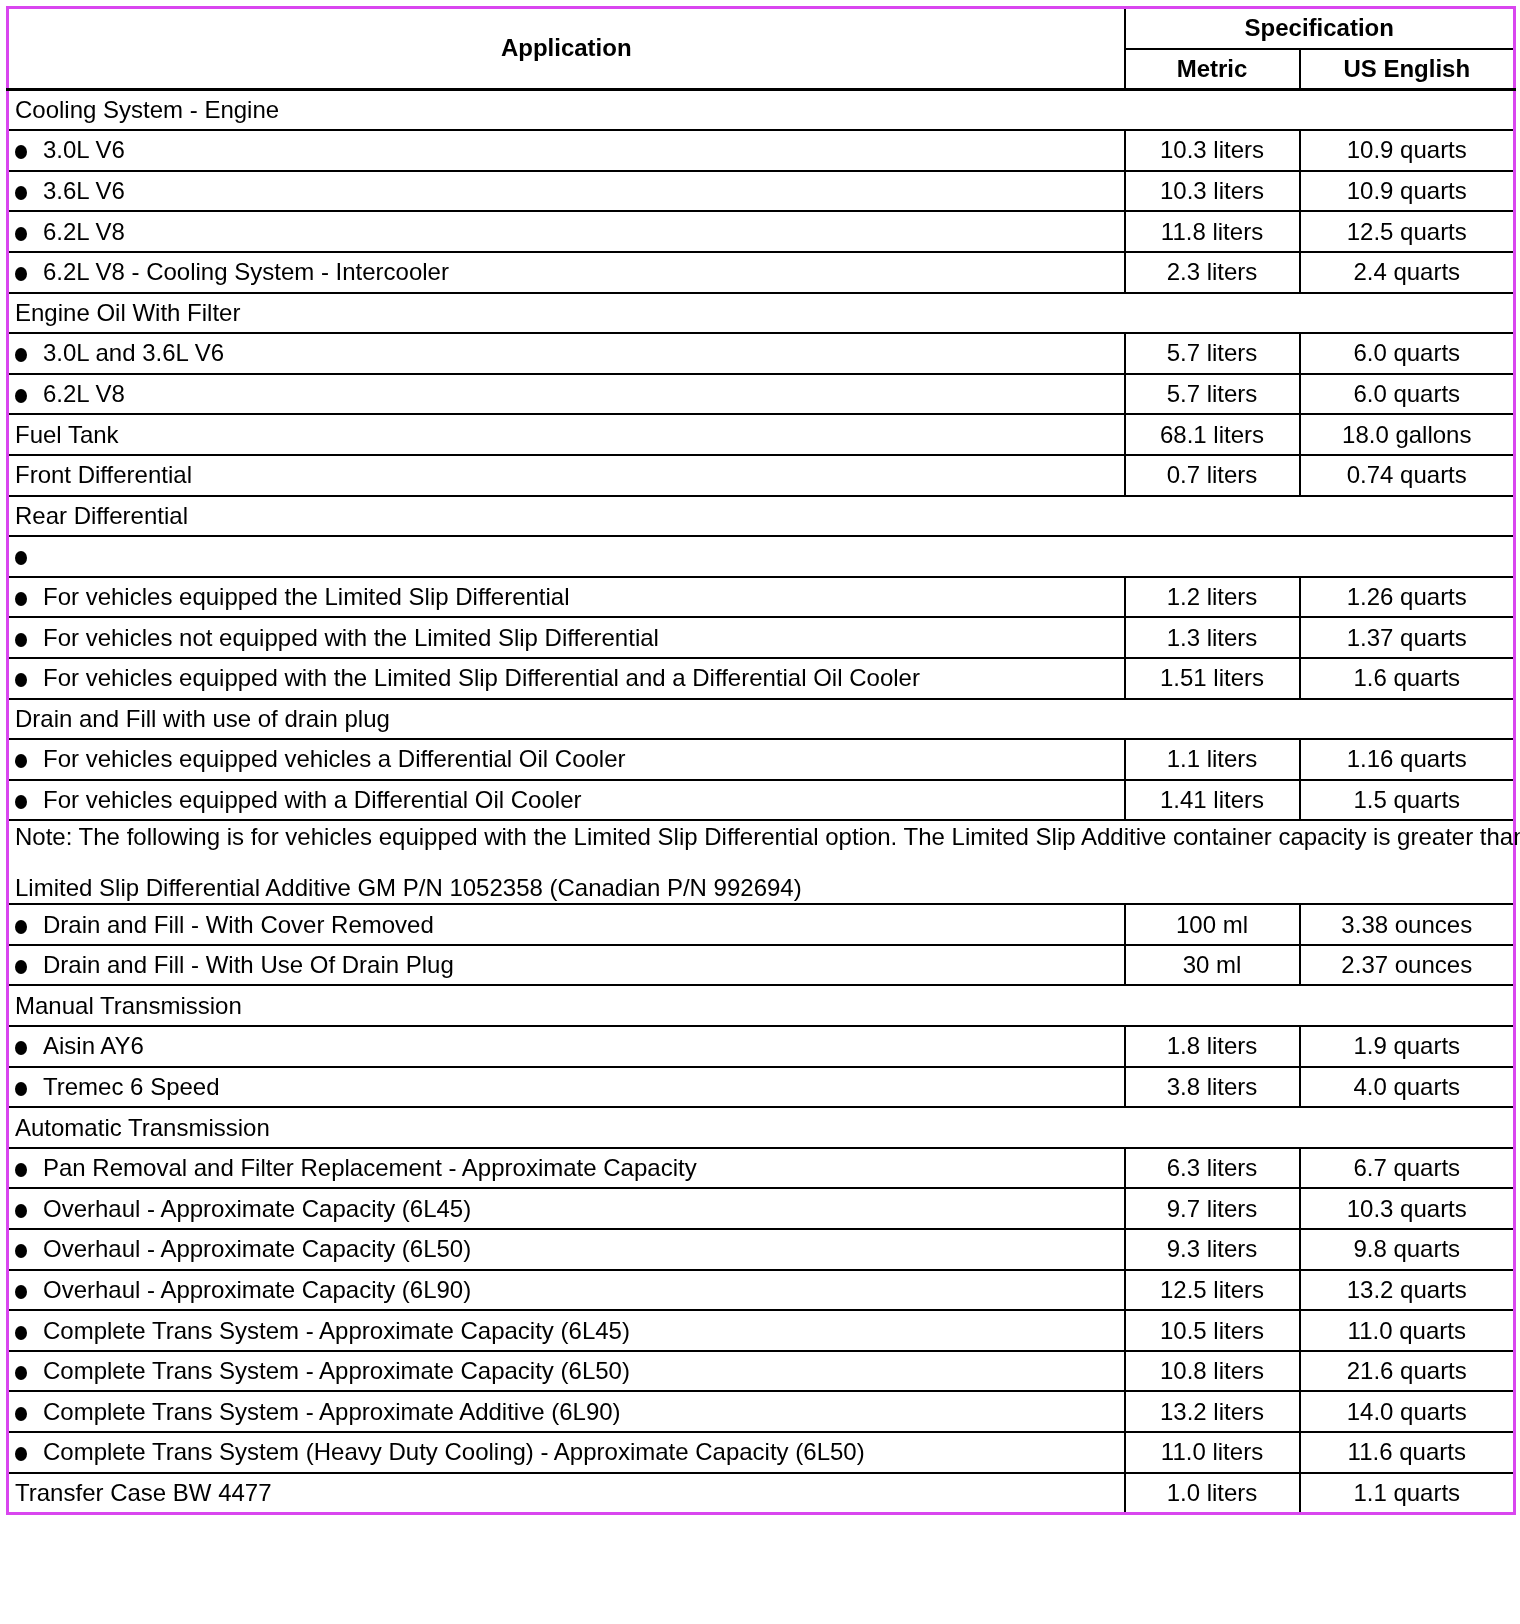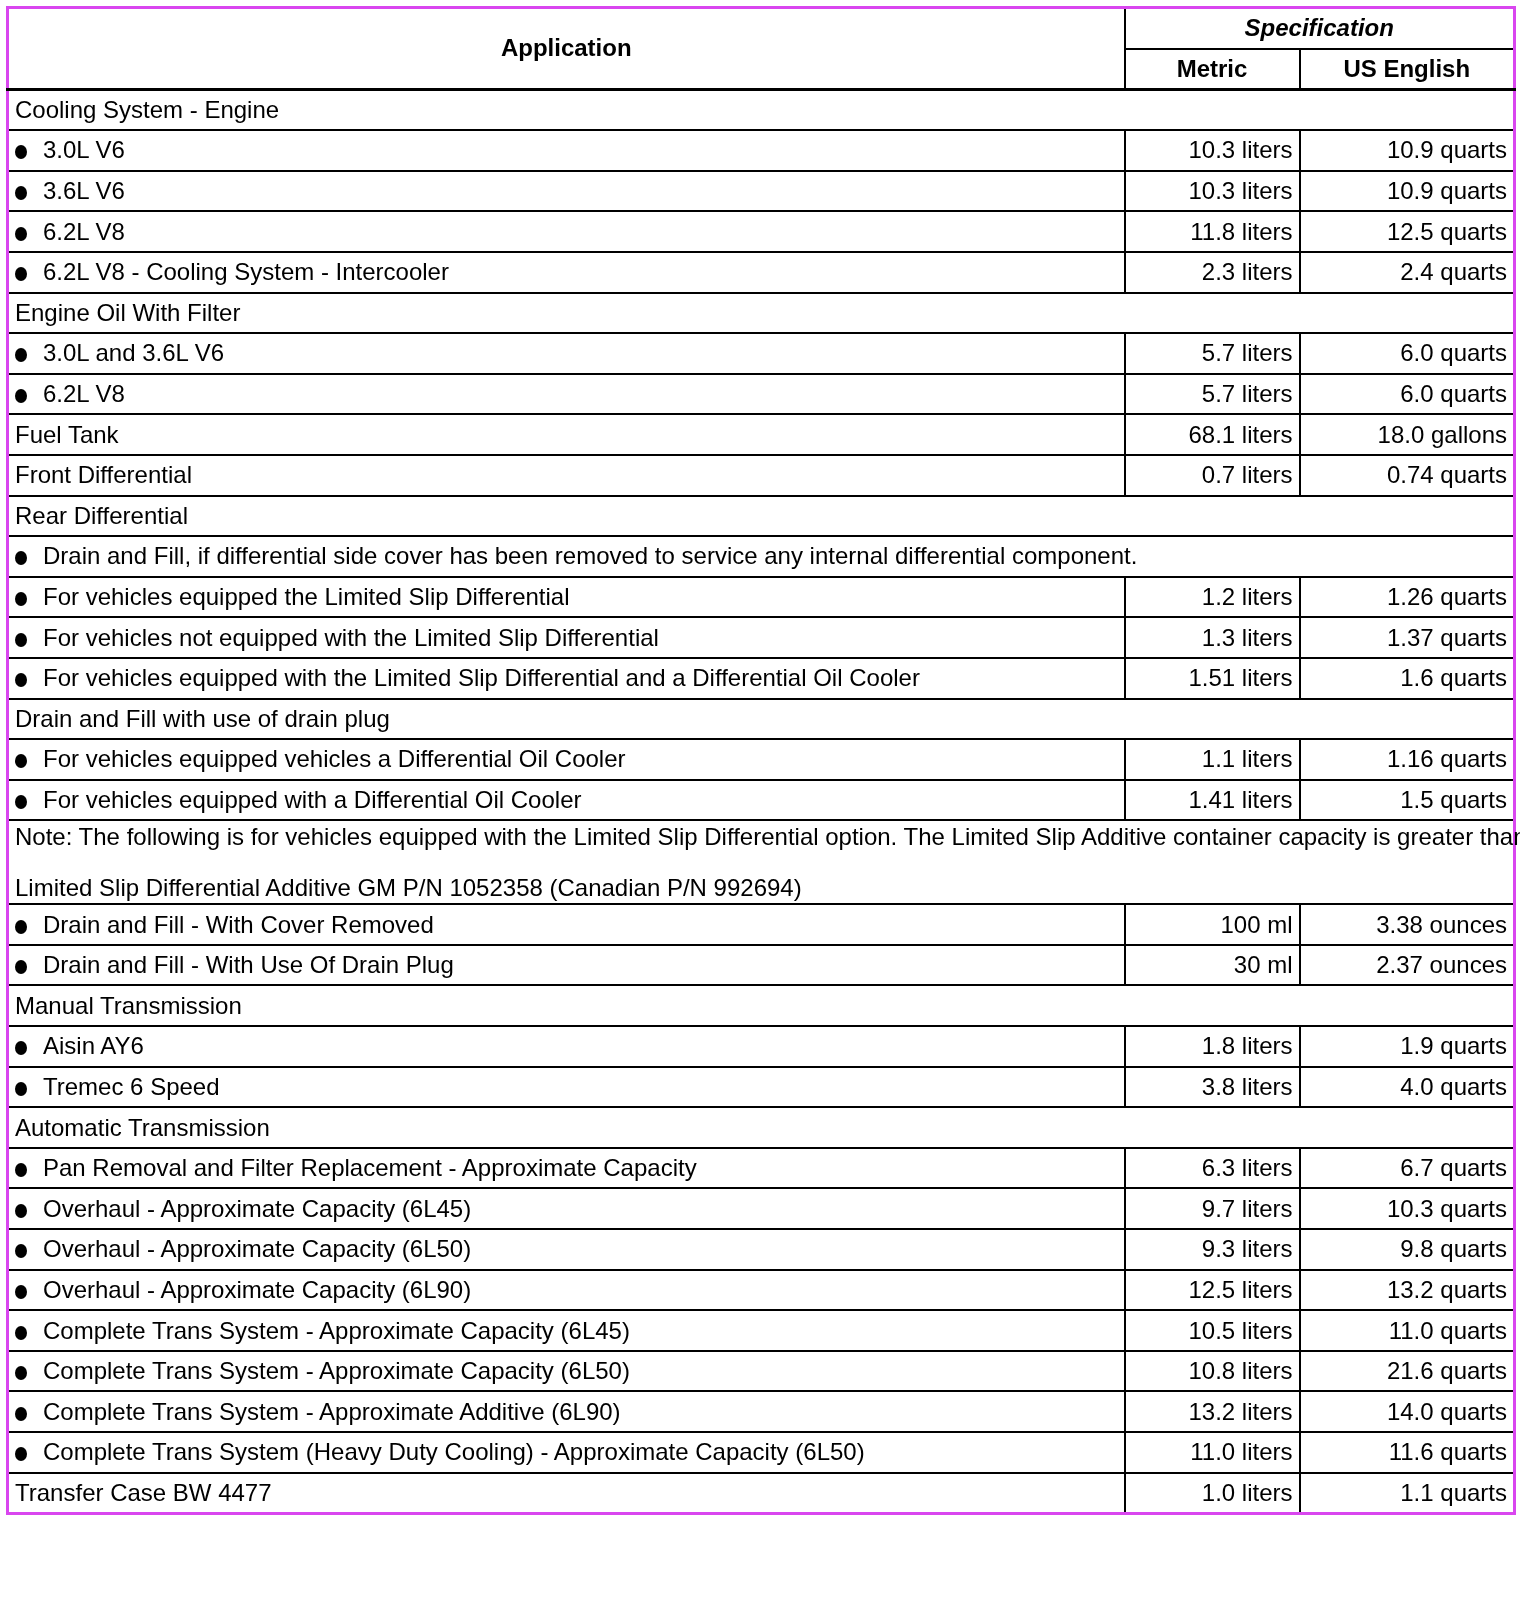--- a/index.html
+++ b/index.html
@@ -6,25 +6,25 @@
   body { width: 1520px; height: 1624px; position: relative; overflow: hidden;
          font-family: "Liberation Sans", "DejaVu Sans", sans-serif; color: #000; }
   table.spec { position: absolute; left: 6px; top: 6px; width: 1507px;
                border-collapse: collapse; border: 3px solid #d946ef; table-layout: fixed; }
   table.spec col.c-app { width: 1117px; }
   table.spec col.c-metric { width: 175px; }
   table.spec col.c-us { width: 215px; }
   table.spec td, table.spec th { border: 2px solid #000; padding: 0 6px; font-size: 24px;
                height: 38.6px; vertical-align: middle; white-space: nowrap; }
   th { font-weight: bold; text-align: center; }
-  th.spec-h { height: 38px; font-style: italic; }
+  th.spec-h { height: 38px; }
   th.app-h { vertical-align: bottom; padding-bottom: 6px; }
   tr.head2 th { height: 38px; }
   tr.head2 th, tr.head1 th { border-bottom-width: 3px; }
-  td.val { text-align: right; }
+  td.val { text-align: center; }
   td.sec { padding-left: 5px; }
   td.sub { padding-left: 22px; }
   .bullet { display: inline-block; width: 12px; height: 14px; background: #000;
             border-radius: 50%; margin-right: 16px; vertical-align: -1px; }
   td.note { white-space: normal; line-height: 31px; padding: 6px 5px 4px 5px; height: auto; vertical-align: top; }
   td.note .gap { height: 20px; }
   b { font-weight: normal; }
 </style>
 </head>
 <body>
@@ -89,21 +89,21 @@
       </tr>
       <tr>
         <td class="sec">Front Differential</td>
         <td class="val">0.7 liters</td>
         <td class="val">0.74 quarts</td>
       </tr>
       <tr>
         <td class="sec" colspan="3">Rear Differential</td>
       </tr>
       <tr>
-        <td class="sub" colspan="3"><span class="bullet"></span><span>Drain and Fill, if differential side cover has been removed to service any internal differential component.</span></td>
+        <td class="sub" colspan="3"><span class="bullet"></span></td>
       </tr>
       <tr>
         <td class="sub"><span class="bullet"></span><span>For vehicles equipped the Limited Slip Differential</span></td>
         <td class="val">1.2 liters</td>
         <td class="val">1.26 quarts</td>
       </tr>
       <tr>
         <td class="sub"><span class="bullet"></span><span>For vehicles not equipped with the Limited Slip Differential</span></td>
         <td class="val">1.3 liters</td>
         <td class="val">1.37 quarts</td>

